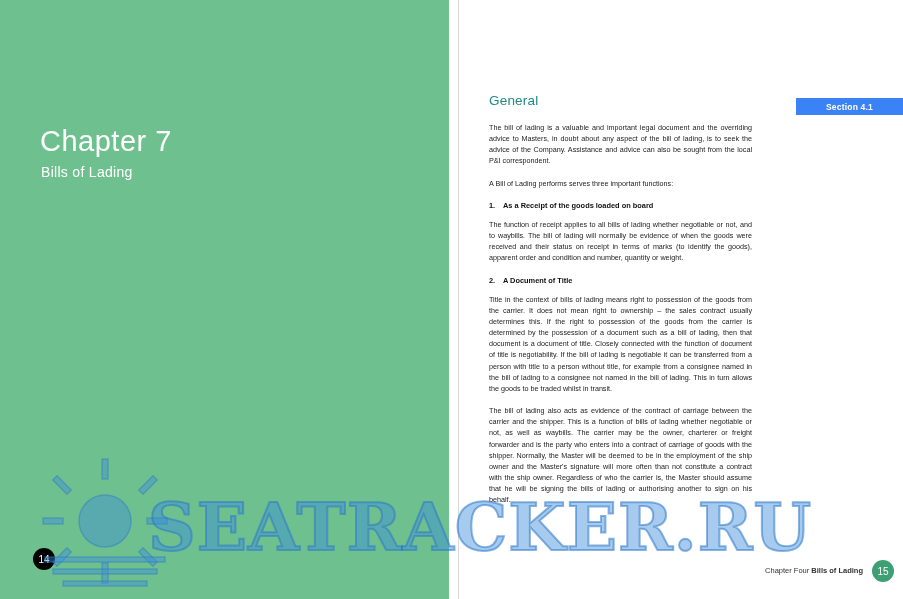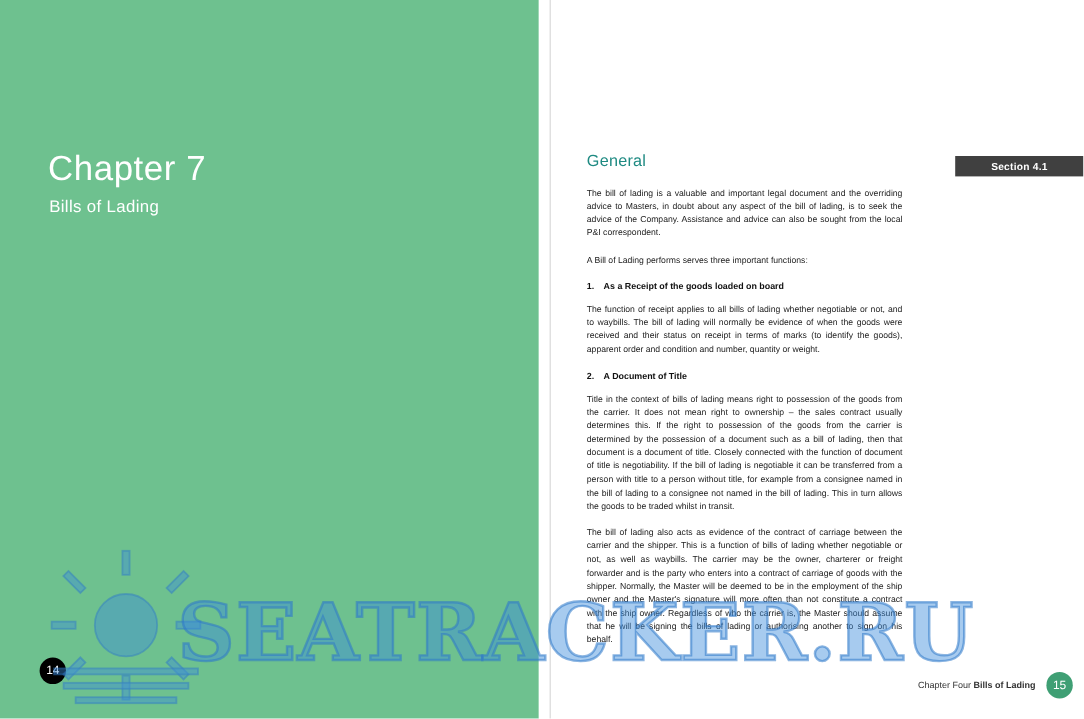--- a/index.html
+++ b/index.html
@@ -69,33 +69,31 @@
   .right-page {
     position: absolute;
     left: 480px; top: 0;
     width: 423px; height: 599px;
     background: #ffffff;
   }
   .section-tab {
     position: absolute;
     right: 0px; top: 98px;
     width: 107px; height: 17px;
-    background: #404040;
+    background: #3b82f6;
     color: #ffffff;
     font-size: 8.5px;
     font-weight: bold;
     display: flex; align-items: center; justify-content: center;
     letter-spacing: 0.2px;
-    margin-top: 32px;
   }
   .content {
     position: absolute;
     left: 9px; top: 93px;
     width: 263px;
-    margin-top: 33px;
   }
   h2.gen-head {
     margin: 0 0 14px 0;
     color: #1e8a82;
     font-size: 13.5px;
     font-weight: normal;
     letter-spacing: 0.2px;
   }
   p.body {
     margin: 0 0 11px 0;

